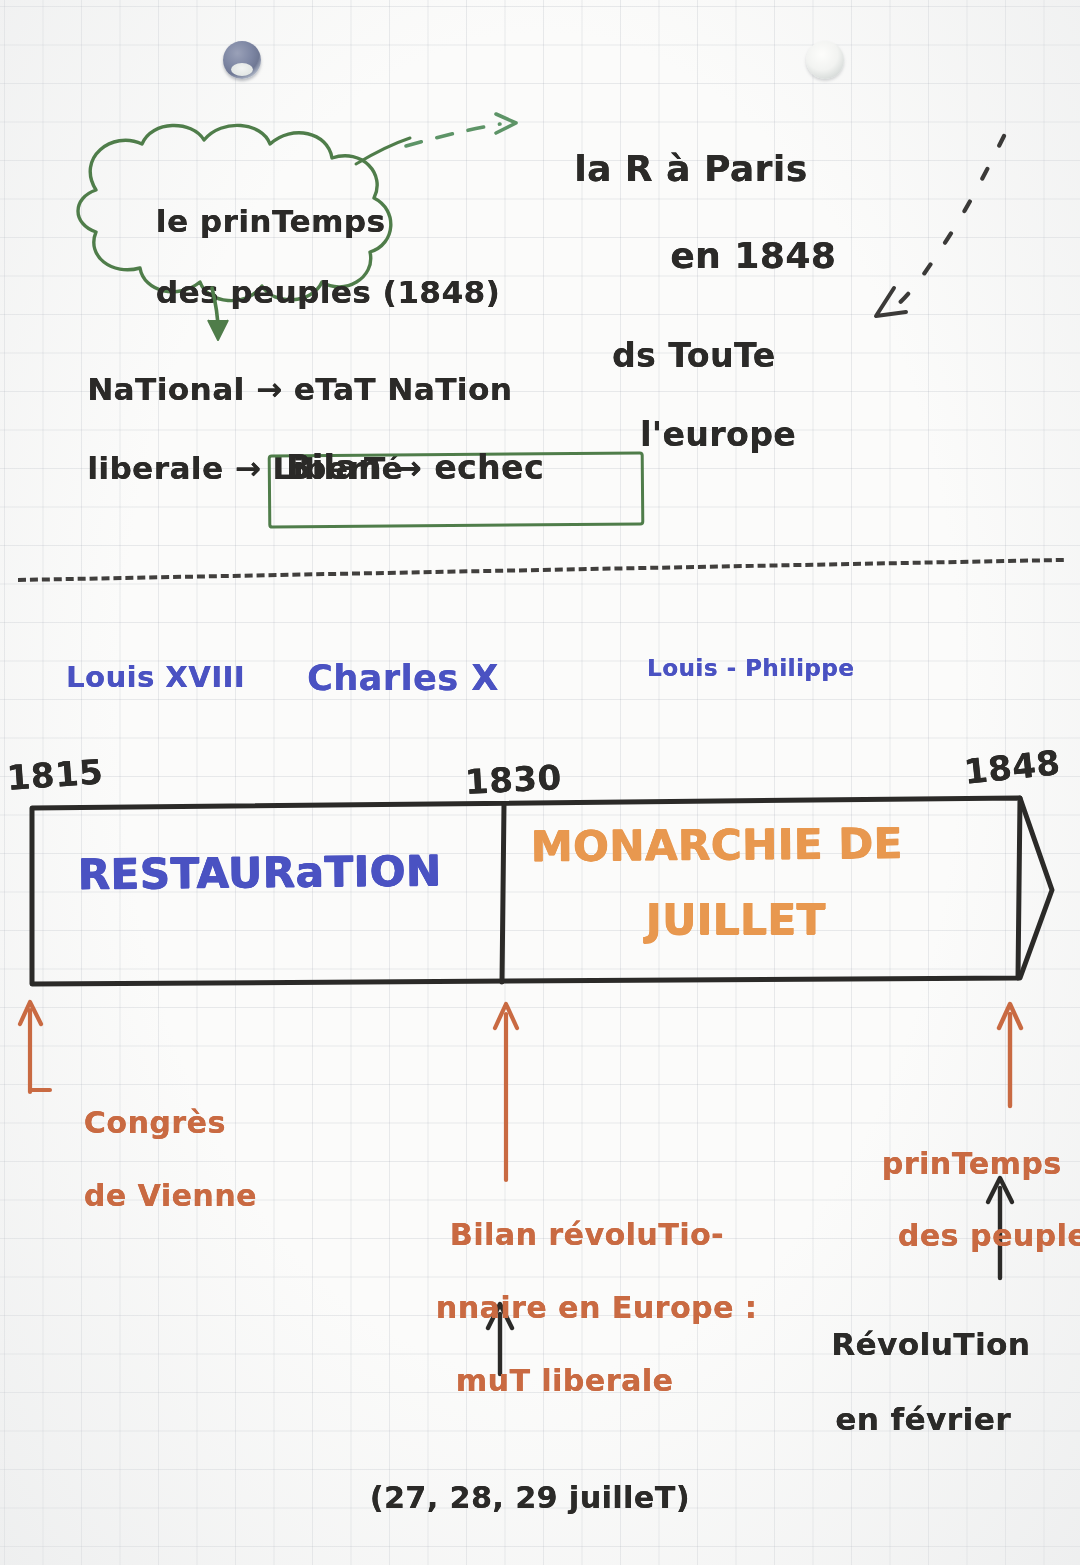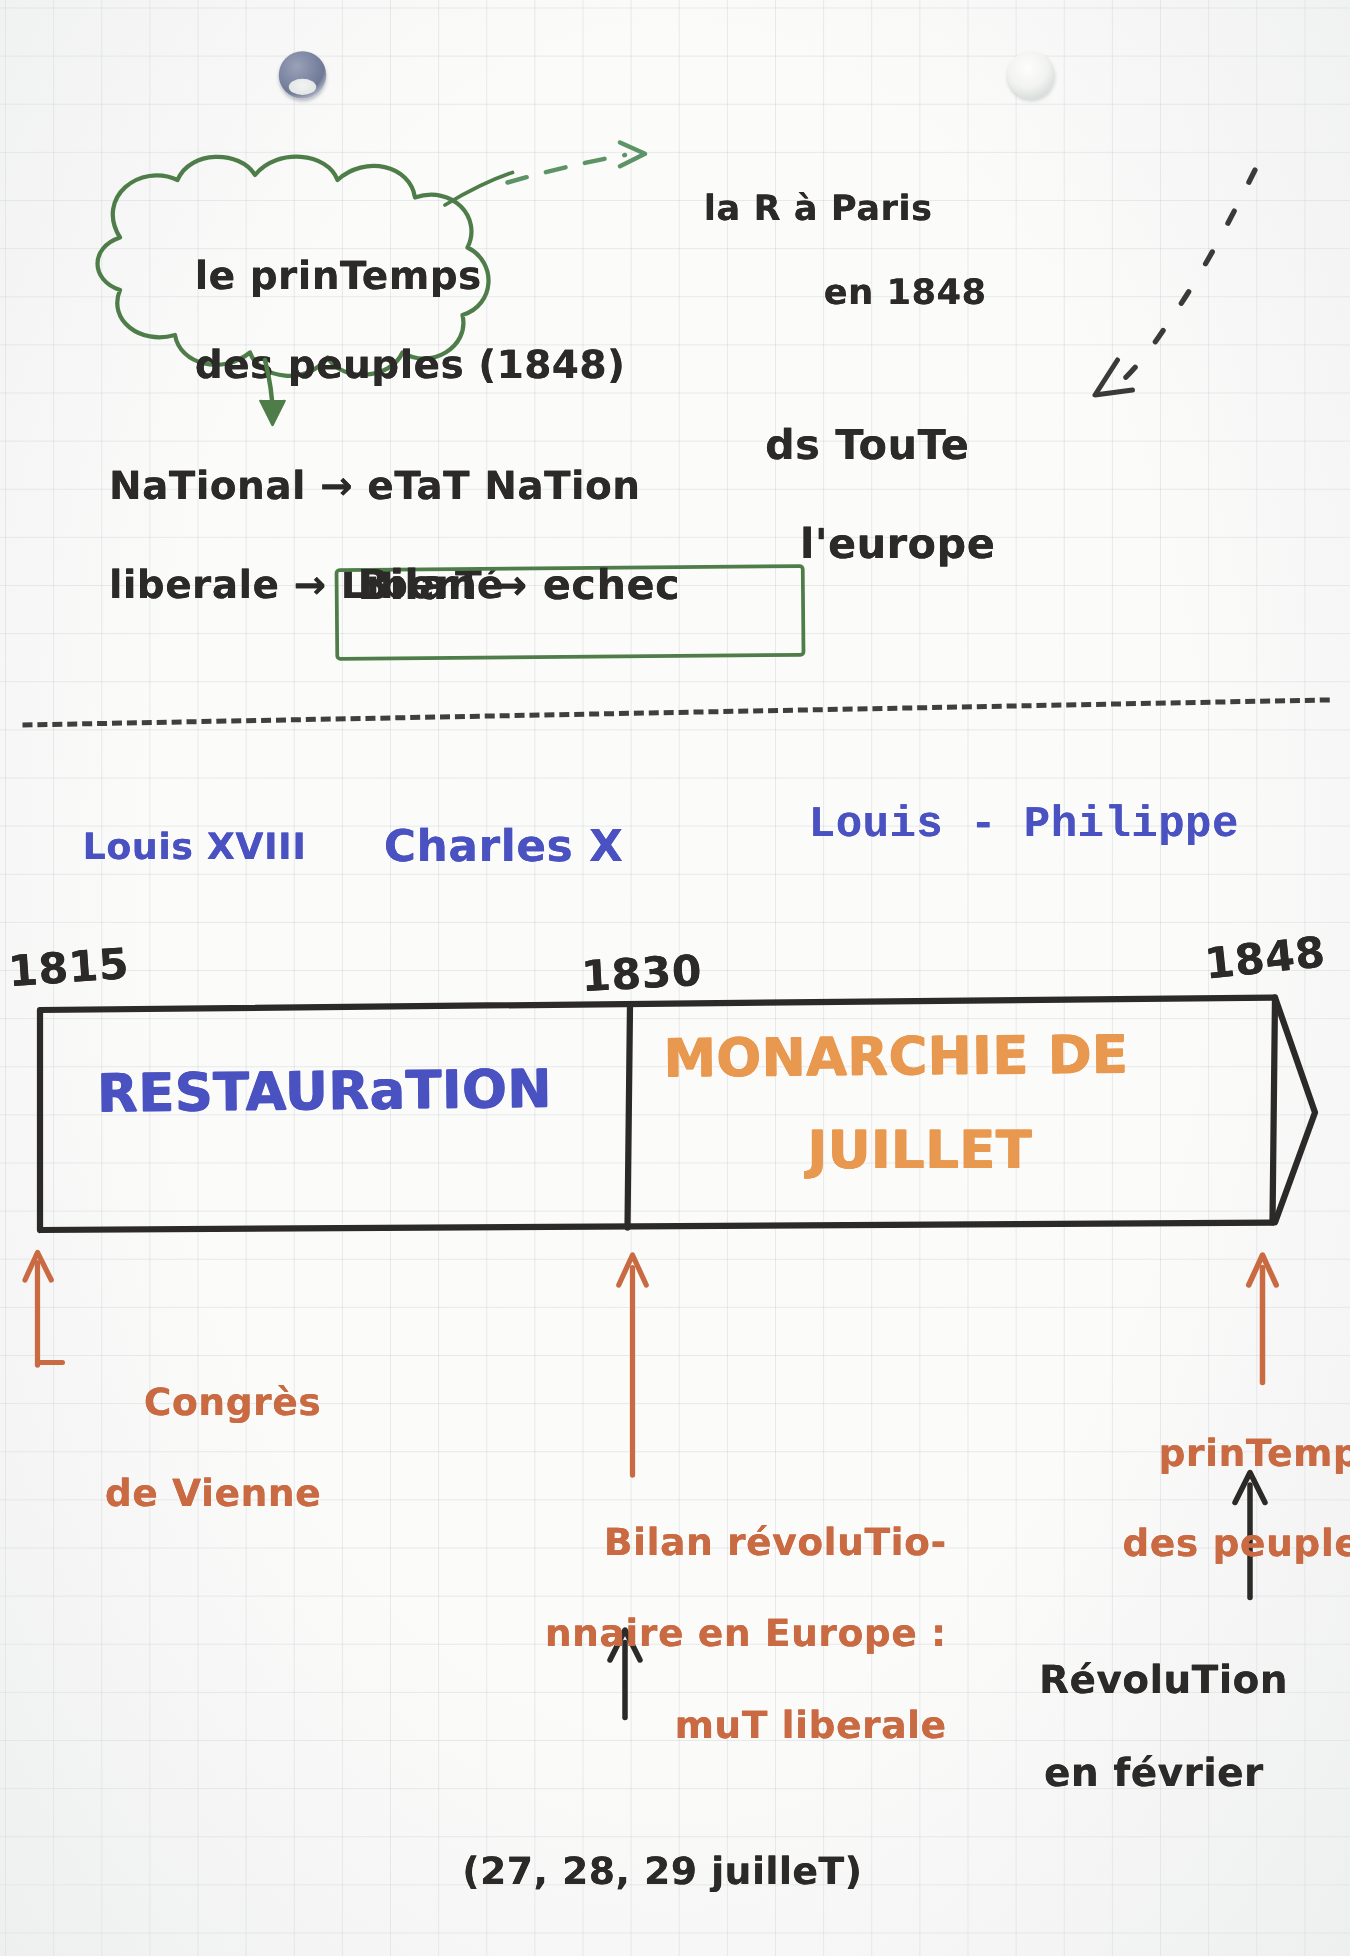--- a/index.html
+++ b/index.html
@@ -35,21 +35,21 @@
     position: absolute;
     white-space: pre;
     font-family: "DejaVu Sans", sans-serif;
     letter-spacing: 0.5px;
     z-index: 3;
   }
   
   .ink-black { color: #2b2a28; }
   .ink-blue  { color: #4a52c2; }
   .ink-orange{ color: #e8984f; }
-  .ink-rust  { color: #c96a42; text-align: right; }
+  .ink-rust  { color: #c96a42; }
 
   
   .script {
     font-weight: 400;
     transform-origin: left bottom;
   }
   .fatpen {
     font-weight: 700;
     text-shadow: 0.6px 0 0 currentColor, 0 0.6px 0 currentColor, -0.4px 0.3px 0 currentColor;
   }
@@ -141,36 +141,36 @@
   #label-monarchie2 {
     position: absolute;
     left: 646px; top: 895px;
     font-size: 42px;
     z-index: 4;
   }
 
   
   #king-1 { left: 66px;  top: 660px; font-size: 29px; text-align: center; }
   #king-2 { left: 307px; top: 658px; font-size: 35px; }
-  #king-3 { left: 647px; top: 640px; font-size: 35px; font-family: Liberation Mono, monospace; }
+  #king-3 { left: 647px; top: 655px; font-size: 23px; }
 
   
   #date-1815 { left: 8px;   top: 758px; font-size: 34px; transform: rotate(-4deg); }
   #date-1830 { left: 466px; top: 762px; font-size: 34px; transform: rotate(-3deg); }
   #date-1848 { left: 966px; top: 752px; font-size: 34px; transform: rotate(-6deg); }
 
   
   #ann-congres   { left: 40px;  top: 1068px; font-size: 30px; line-height: 1.22; }
   #ann-vague     { left: 406px; top: 1180px; font-size: 30px; line-height: 1.22; }
   #ann-printemps { left: 838px; top: 1110px; font-size: 30px; line-height: 1.20; }
   #ann-glorieuses{ left: 338px; top: 1370px; font-size: 30px; line-height: 1.22; }
   #ann-revolution{ left: 786px; top: 1288px; font-size: 31px; line-height: 1.22; }
 
   
-  #txt-paris { left: 522px; top: 116px; font-size: 28px; line-height: 1.20; }
+  #txt-paris { left: 522px; top: 104px; font-size: 36px; line-height: 1.20; }
   #txt-europe{ left: 564px; top: 296px; font-size: 33px; line-height: 1.20; }
   #txt-nat   { left: 42px;  top: 330px; font-size: 31px; line-height: 1.28; }
 
   svg { overflow: visible; }
 </style>
 </head>
 <body>
 
 <div id="page">
 

